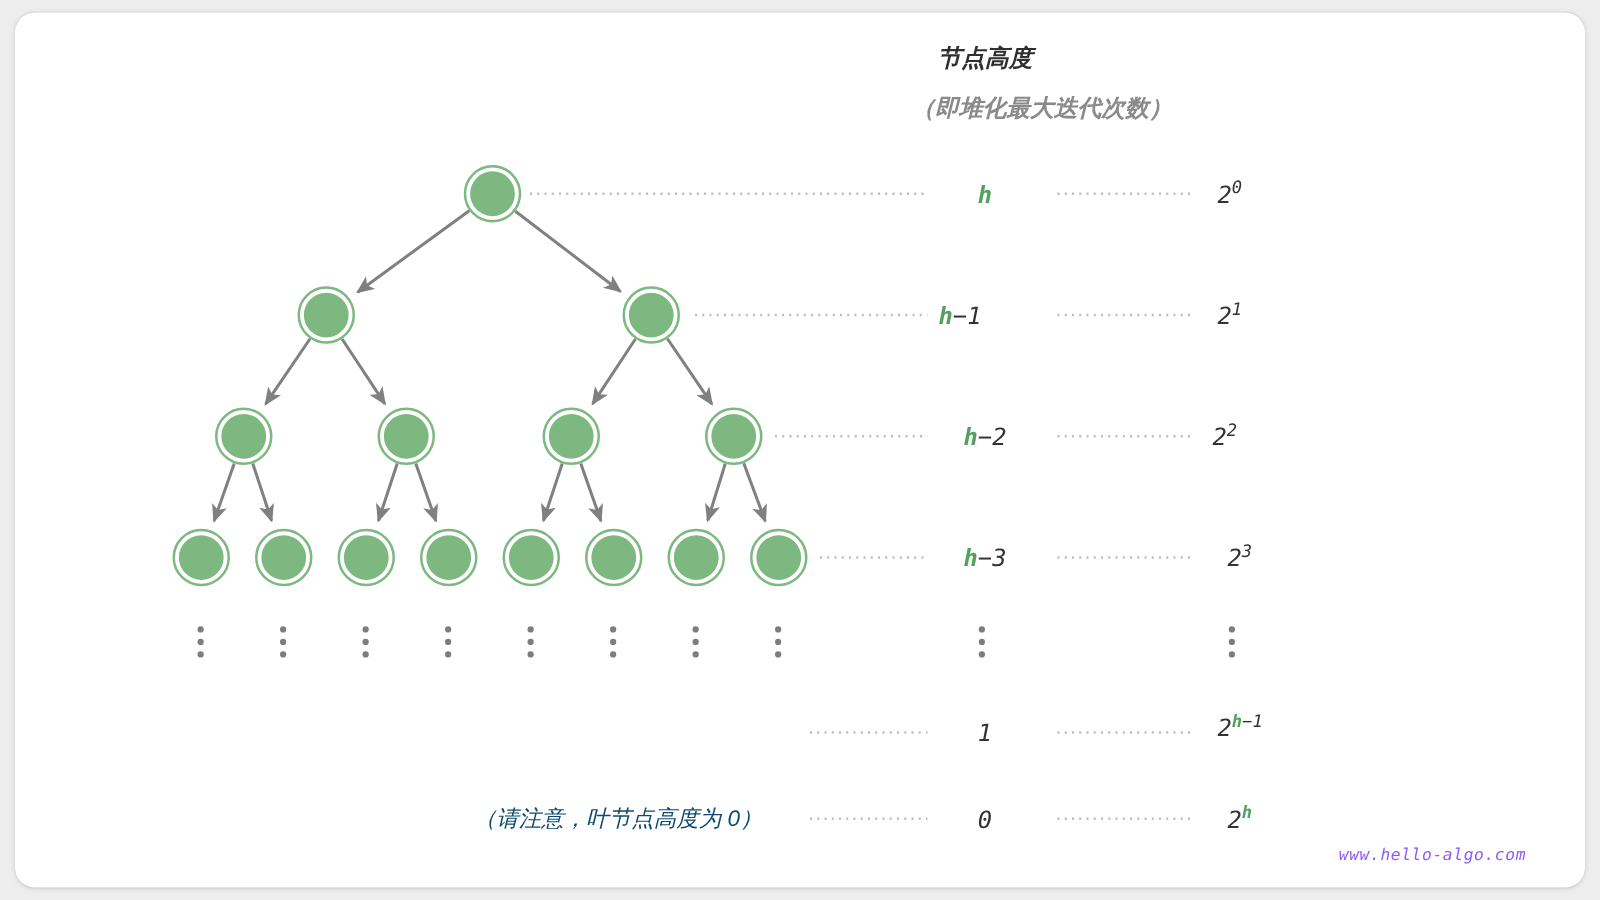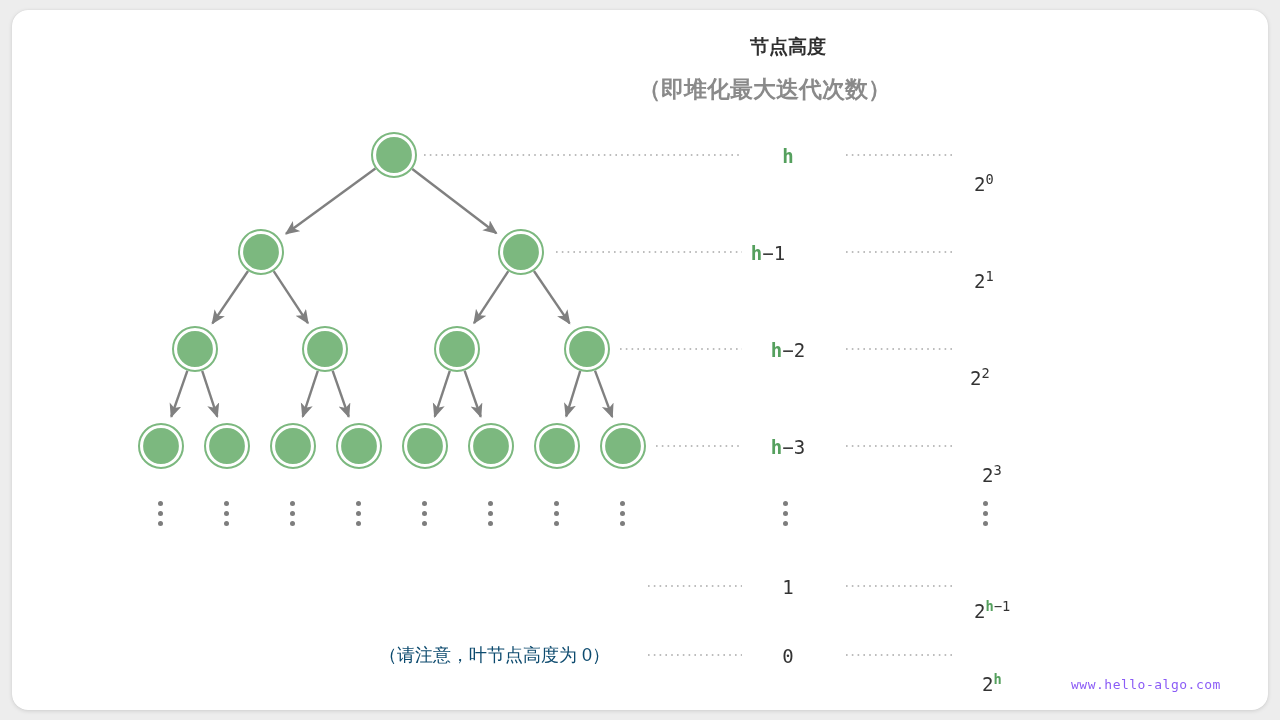--- a/index.html
+++ b/index.html
@@ -30,48 +30,48 @@
   }
   svg#diagram {
     position: absolute;
     left: 0; top: 0;
     width: 1280px;
     height: 720px;
   }
   .lbl {
     position: absolute;
     white-space: nowrap;
+    font-style: italic;
   }
   .col-head {
     font-size: 19px;
     font-weight: bold;
     color: #2f2f2f;
     text-align: center;
   }
   .col-sub {
-    font-size: 23px;
+    font-size: 19px;
     font-weight: bold;
     color: #8a8a8a;
-    text-align: left;
+    text-align: right;
   }
   .mono {
     font-family: "DejaVu Sans Mono", "Liberation Mono", monospace;
   }
   .height-val {
     font-size: 19px;
     color: #333333;
     text-align: center;
     font-weight: bold;
   }
   .count-val {
     font-size: 19px;
     color: #333333;
     text-align: left;
     font-weight: normal;
-    margin-top: 28px;
   }
   .count-val sup {
     font-size: 0.72em;
     vertical-align: super;
     line-height: 0;
   }
   .gr { color: #55a05e; font-weight: bold; }
   .dk { color: #333333; font-weight: normal; }
   .note {
     font-size: 18px;

